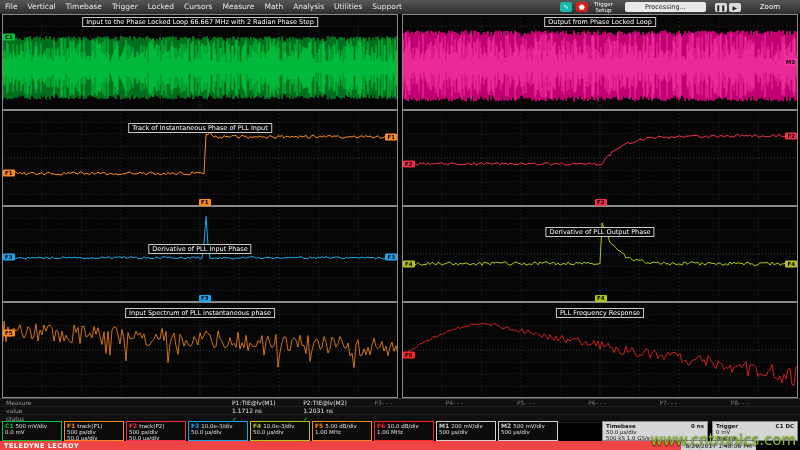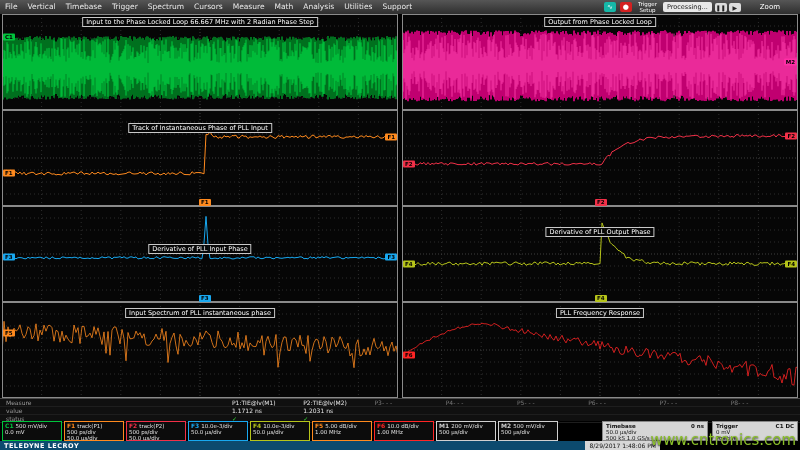--- a/index.html
+++ b/index.html
@@ -7,21 +7,21 @@
        font-family:"DejaVu Sans","Liberation Sans",sans-serif;color:#ddd;}
   
   .menubar{position:absolute;top:0;left:0;width:800px;height:14px;
            background:linear-gradient(#565656,#2e2e2e);display:flex;align-items:center;
            font-size:7.5px;color:#e9e9e9;z-index:20;}
   .menu-item{padding:0 5px;line-height:14px;}
   .mright{margin-left:auto;display:flex;align-items:center;height:14px;padding-right:2px;}
   .ticon{width:12px;height:10px;margin:0 2px;font-size:7px;line-height:10px;text-align:center;
          border-radius:2px;color:#fff;}
   .tsetup{font-size:5.5px;line-height:6px;text-align:center;padding:0 4px;color:#fff;}
-  .procbtn{background:#e8e8e8;color:#222;font-size:6.5px;padding:1px 4px;border-radius:2px;margin:0 2px;}
+  .procbtn{background:#e8e8e8;color:#222;font-size:6.5px;padding:1px 20px;border-radius:2px;margin:0 8px;}
   .pp{background:#dcdcdc;color:#222;width:12px;text-align:center;font-size:6px;padding:1px 0;
       border-radius:2px;margin:0 1px;}
   .zoomlbl{font-size:7px;color:#fff;padding:0 18px;}
   
   #panels{position:absolute;top:14px;left:0;width:800px;height:384px;background:#000;}
   .panel{position:absolute;width:396px;height:96px;background:#060606;}
   .panel svg{display:block;}
   .ptitle{position:absolute;left:50%;transform:translateX(-50%);border:1px solid #c8c8c8;
           background:rgba(8,8,8,.92);color:#fff;font-size:6.5px;line-height:8px;padding:0 3px;
           white-space:nowrap;z-index:4;}
@@ -44,38 +44,38 @@
         padding:1px 2px;box-sizing:border-box;overflow:hidden;flex:none;}
   .dl1{display:flex;gap:2px;}
   .dlab{font-weight:700;font-size:6px;}
   .dtxt,.dln{color:#e0e0e0;}
   .lightbox{position:absolute;top:0;height:20px;background:#d6d6d6;color:#111;font-size:5.5px;
             line-height:6px;padding:1px 3px;box-sizing:border-box;border:1px solid #888;}
   #tbbox{right:90px;width:106px;}
   #trbox{right:0;width:86px;}
   .lb1{display:flex;justify-content:space-between;font-weight:700;}
   
-  .statusbar{position:absolute;top:441px;left:0;width:660px;height:9px;background:#0c4a6e;
+  .statusbar{position:absolute;top:441px;left:0;width:756px;height:9px;background:#ef4444;
              display:flex;align-items:center;justify-content:space-between;}
   .brand{color:#fff;font-weight:700;letter-spacing:.5px;padding-left:4px;font-size:6.5px;}
   .datebox{margin-left:auto;background:#d6d6d6;color:#111;padding:0 4px;height:9px;line-height:9px;
            font-size:6px;}
   .watermark{position:absolute;right:4px;bottom:1px;font-size:15px;font-weight:400;color:#8abf2a;
              z-index:40;text-shadow:0 1px 2px rgba(0,0,0,.85);}
 </style>
 </head>
 <body>
 
 <div class="menubar">
   <div id="menu-items" style="display:flex;">
       <div class="menu-item">File</div>
       <div class="menu-item">Vertical</div>
       <div class="menu-item">Timebase</div>
       <div class="menu-item">Trigger</div>
-      <div class="menu-item">Spectrum</div>
+      <div class="menu-item">Locked</div>
       <div class="menu-item">Cursors</div>
       <div class="menu-item">Measure</div>
       <div class="menu-item">Math</div>
       <div class="menu-item">Analysis</div>
       <div class="menu-item">Utilities</div>
       <div class="menu-item">Support</div>
     </div>
   <div class="mright">
     <div id="topbar-icons" style="display:flex;">
         <div class="ticon" style="background: rgb(22, 184, 168);">∿</div>

